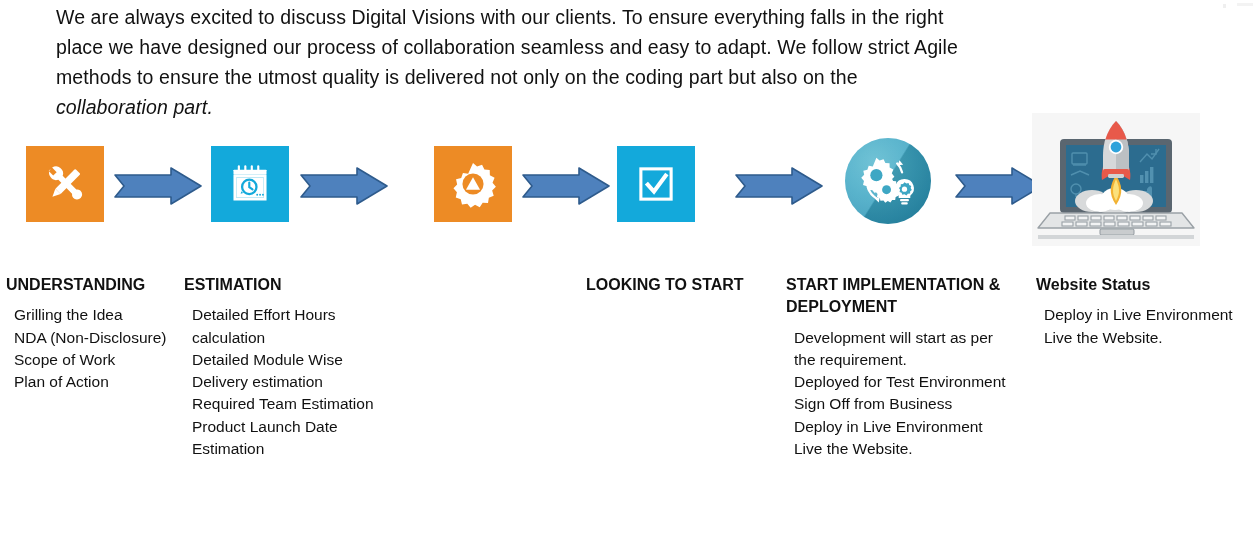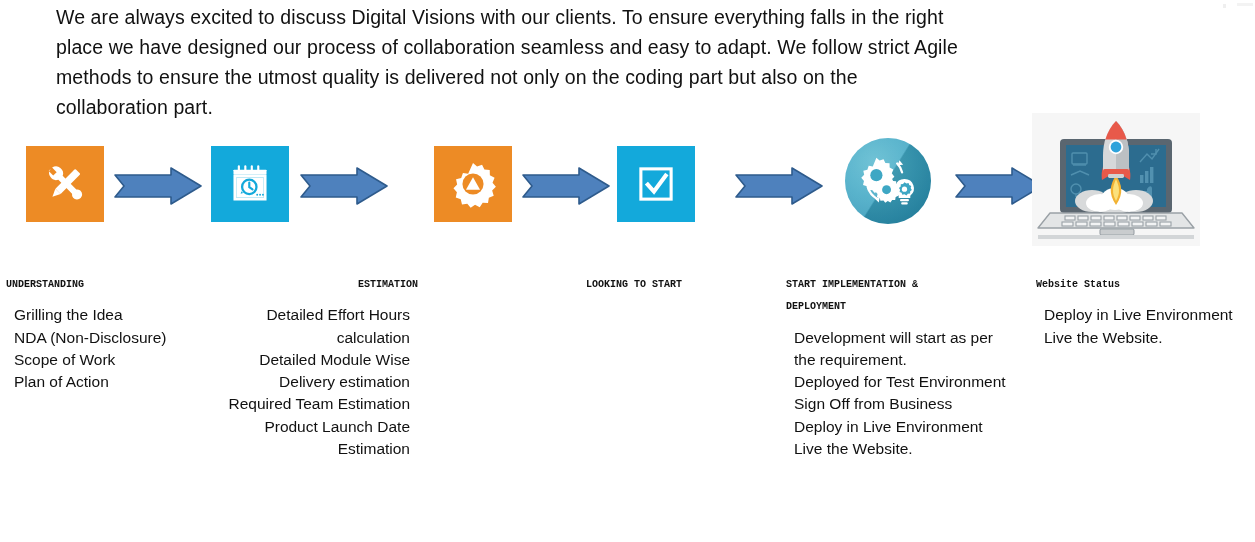--- a/index.html
+++ b/index.html
@@ -10,21 +10,21 @@
   }
   #stage{position:relative;width:1255px;height:542px;padding-left:16px;}
 
   
   #intro{
     position:absolute;left:56px;top:2px;width:1046px;
     font-size:19.5px;line-height:30px;
     text-align:justify;text-justify:inter-word;
     color:#111;letter-spacing:.1px;
   }
-  #intro .lastline{text-align:left;}
+  #intro .lastline{text-align:left;font-style:italic;}
 
   
   #strip{position:absolute;left:0;top:110px;width:1255px;height:140px;}
   .node{position:absolute;}
 
   .sq{width:78px;height:76px;display:flex;align-items:center;justify-content:center;}
   .sq.orange{background:#ED8B25;}
   .sq.cyan{background:#13A9DB;}
 
   .circ{
@@ -40,21 +40,21 @@
 
   
   .arrow{position:absolute;}
   .arrow svg{display:block;}
 
   
   .shot{position:absolute;background:#f7f7f7;}
 
   
   .col{position:absolute;top:274px;font-size:15.5px;line-height:22.3px;color:#111;}
-  .col h4{margin:0 0 0 0;font-weight:bold;font-size:10px;line-height:22.3px;font-family:Liberation Mono, monospace;}
+  .col h4{margin:0 0 0 0;font-weight:bold;font-size:16px;line-height:22.3px;}
   .col p{margin:8px;font-weight:normal;}
   .col .body{white-space:pre-line;}
 
   .corner-mark{position:absolute;right:4px;top:2px;width:44px;height:8px;opacity:.22;}
 </style>
 </head>
 <body>
 
 <div id="stage">
 
@@ -272,21 +272,21 @@
   </div>
 
   <div class="col" style="left:6px;width:186px;">
     <h4>UNDERSTANDING</h4>
     <p class="body">Grilling the Idea
 NDA (Non-Disclosure)
 Scope of Work
 Plan of Action</p>
   </div>
 
-  <div class="col" style="left:196px;width:222px;text-align:right;">
+  <div class="col" style="left:184px;width:222px;">
     <h4>ESTIMATION</h4>
     <p class="body">Detailed Effort Hours
 calculation
 Detailed Module Wise
 Delivery estimation
 Required Team Estimation
 Product Launch Date
 Estimation</p>
   </div>
 

